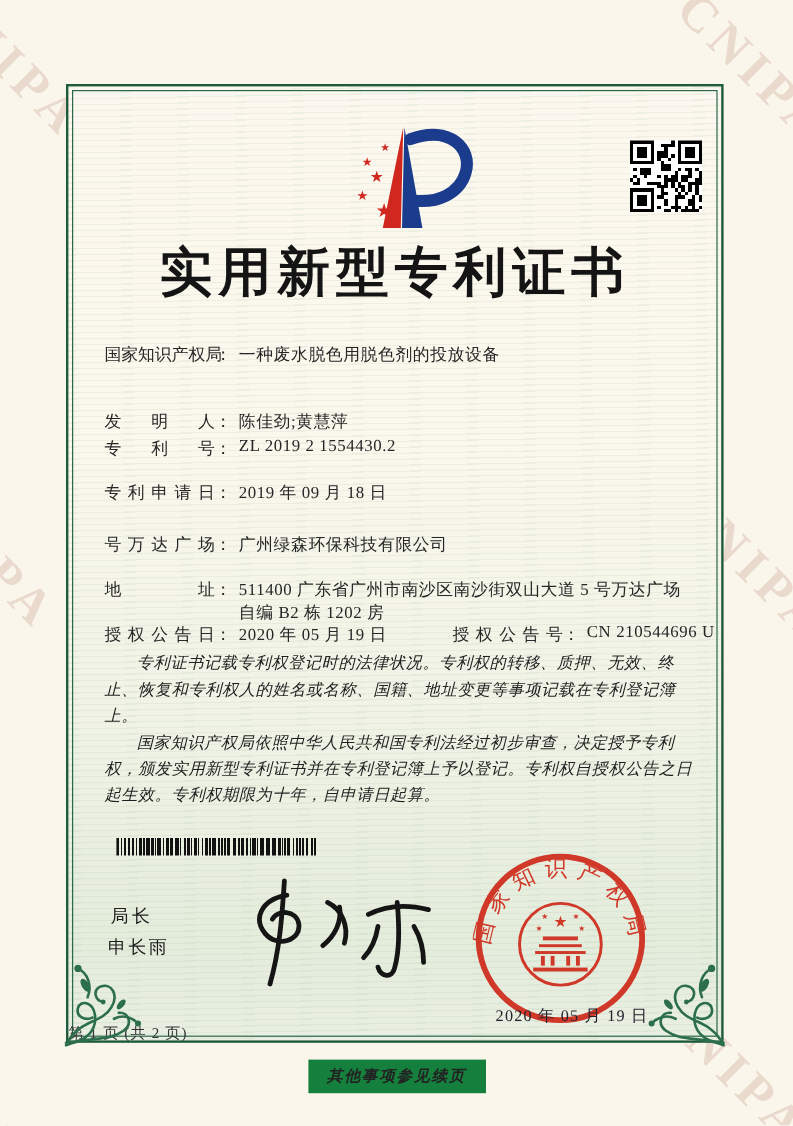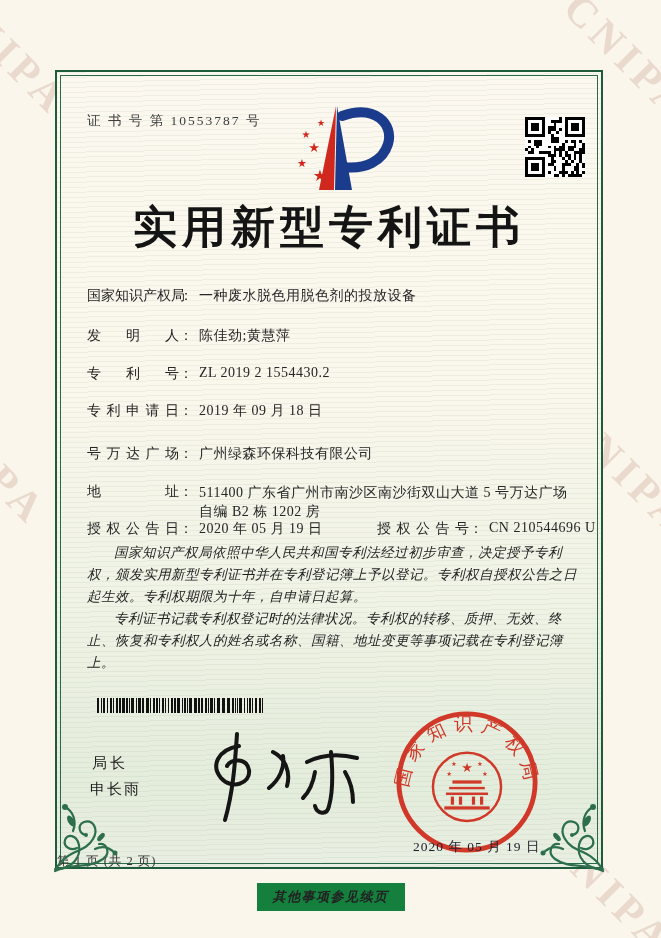--- a/index.html
+++ b/index.html
@@ -68,21 +68,20 @@
   <span class="wm" style="left:586px;top:398px;">CNIPA</span>
   <span class="wm" style="left:570px;top:818px;">CNIPA</span>
   <span class="wm" style="left:-40px;top:878px;">CNIPA</span>
   <span class="wm faint" style="left:395px;top:272px;">CNIPA</span>
   <span class="wm faint" style="left:205px;top:598px;">CNIPA</span>
   <span class="wm faint" style="left:330px;top:95px;">CNIPA</span>
 
   <div class="cert">
     <div class="inner-line"></div>
 
-    <div class="cert-no">证 书 号 第 10553787 号</div>
 
     <svg class="logo" viewBox="0 0 124 94">
       <path d="M63 16 C96 4 115 24 109 44 C104 61 86 70 64 67" fill="none" stroke="#1b3b8c" stroke-width="10" stroke-linecap="round"></path>
       <polygon points="57,6 55,90 40,90" fill="#d0281e"></polygon>
       <polygon points="58,6 73,90 56,90" fill="#1b3b8c"></polygon>
       <text x="41" y="81" font-size="16" fill="#d0281e" text-anchor="middle">★</text>
       <text x="23" y="67" font-size="11" fill="#d0281e" text-anchor="middle">★</text>
       <text x="35" y="52" font-size="13" fill="#d0281e" text-anchor="middle">★</text>
       <text x="27" y="38" font-size="10" fill="#d0281e" text-anchor="middle">★</text>
       <text x="42" y="26" font-size="9" fill="#d0281e" text-anchor="middle">★</text>
@@ -217,21 +216,21 @@
         <rect x="17" y="20" width="1" height="1" fill="#000"></rect>
         <rect x="18" y="20" width="1" height="1" fill="#000"></rect>
         <rect x="19" y="20" width="1" height="1" fill="#000"></rect>
       </svg>
 
     <div class="title">实用新型专利证书</div>
 
     <div class="row" style="top:215px;">
       <span class="lbl">国家知识产权局</span><span class="colon">：</span><span class="val">一种废水脱色用脱色剂的投放设备</span>
     </div>
-    <div class="row" style="top:255px;">
+    <div class="row" style="top:271px;">
       <span class="lbl">发明人</span><span class="colon">：</span><span class="val">陈佳劲;黄慧萍</span>
     </div>
     <div class="row" style="top:293px;">
       <span class="lbl">专利号</span><span class="colon">：</span><span class="val">ZL 2019 2 1554430.2</span>
     </div>
     <div class="row" style="top:330px;">
       <span class="lbl">专利申请日</span><span class="colon">：</span><span class="val">2019 年 09 月 18 日</span>
     </div>
     <div class="row" style="top:373px;">
       <span class="lbl">号万达广场</span><span class="colon">：</span><span class="val">广州绿森环保科技有限公司</span>
@@ -243,22 +242,22 @@
       </span>
     </div>
     <div class="row" style="top:448px;">
       <span class="lbl">授权公告日</span><span class="colon">：</span><span class="val">2020 年 05 月 19 日</span>
       <span class="grant-right">
         <span class="lbl">授权公告号</span><span class="colon">：</span><span class="val">CN 210544696 U</span>
       </span>
     </div>
 
     <div class="paras">
+      <p>专利证书记载专利权登记时的法律状况。专利权的转移、质押、无效、终止、恢复和专利权人的姓名或名称、国籍、地址变更等事项记载在专利登记簿上。</p>
       <p>国家知识产权局依照中华人民共和国专利法经过初步审查，决定授予专利权，颁发实用新型专利证书并在专利登记簿上予以登记。专利权自授权公告之日起生效。专利权期限为十年，自申请日起算。</p>
-      <p>专利证书记载专利权登记时的法律状况。专利权的转移、质押、无效、终止、恢复和专利权人的姓名或名称、国籍、地址变更等事项记载在专利登记簿上。</p>
     </div>
 
     <svg class="barcode" id="barcode" viewBox="0 0 172 15" preserveAspectRatio="none">
         <rect x="0" y="0" width="2" height="15" fill="#111"></rect>
         <rect x="4" y="0" width="1" height="15" fill="#111"></rect>
         <rect x="6" y="0" width="2" height="15" fill="#111"></rect>
         <rect x="10" y="0" width="1" height="15" fill="#111"></rect>
         <rect x="13" y="0" width="2" height="15" fill="#111"></rect>
         <rect x="16" y="0" width="1" height="15" fill="#111"></rect>
         <rect x="19" y="0" width="2" height="15" fill="#111"></rect>

